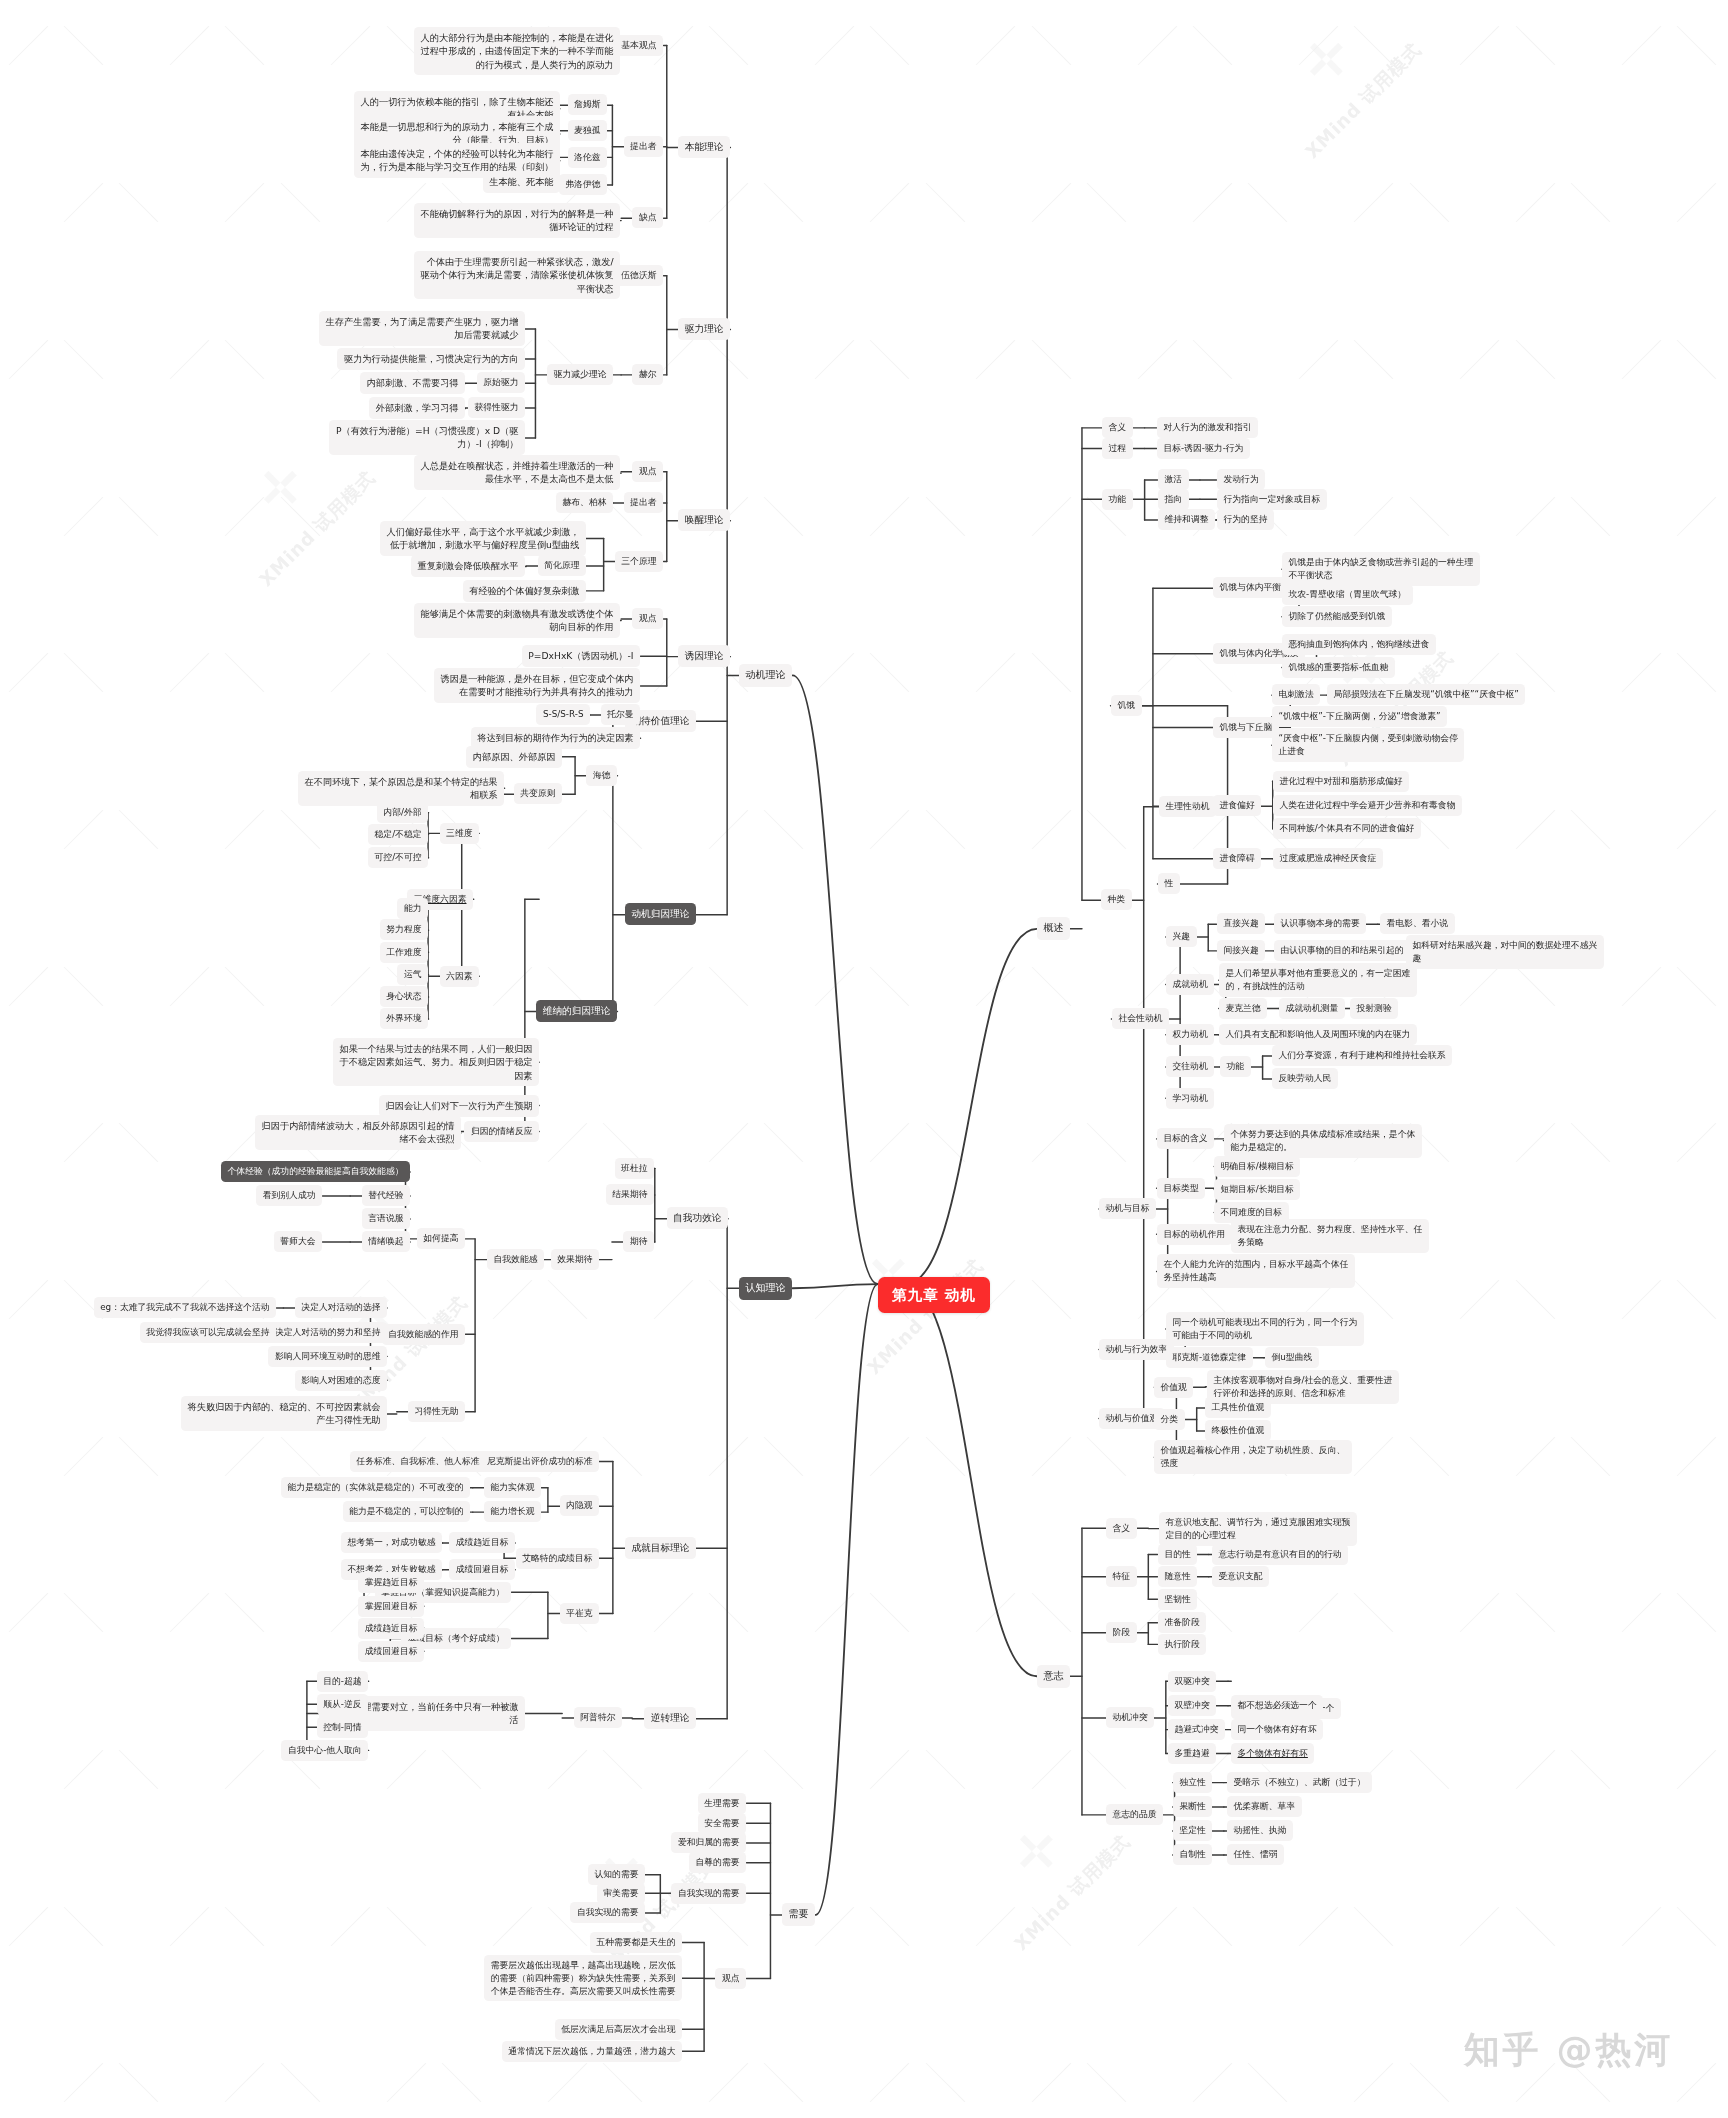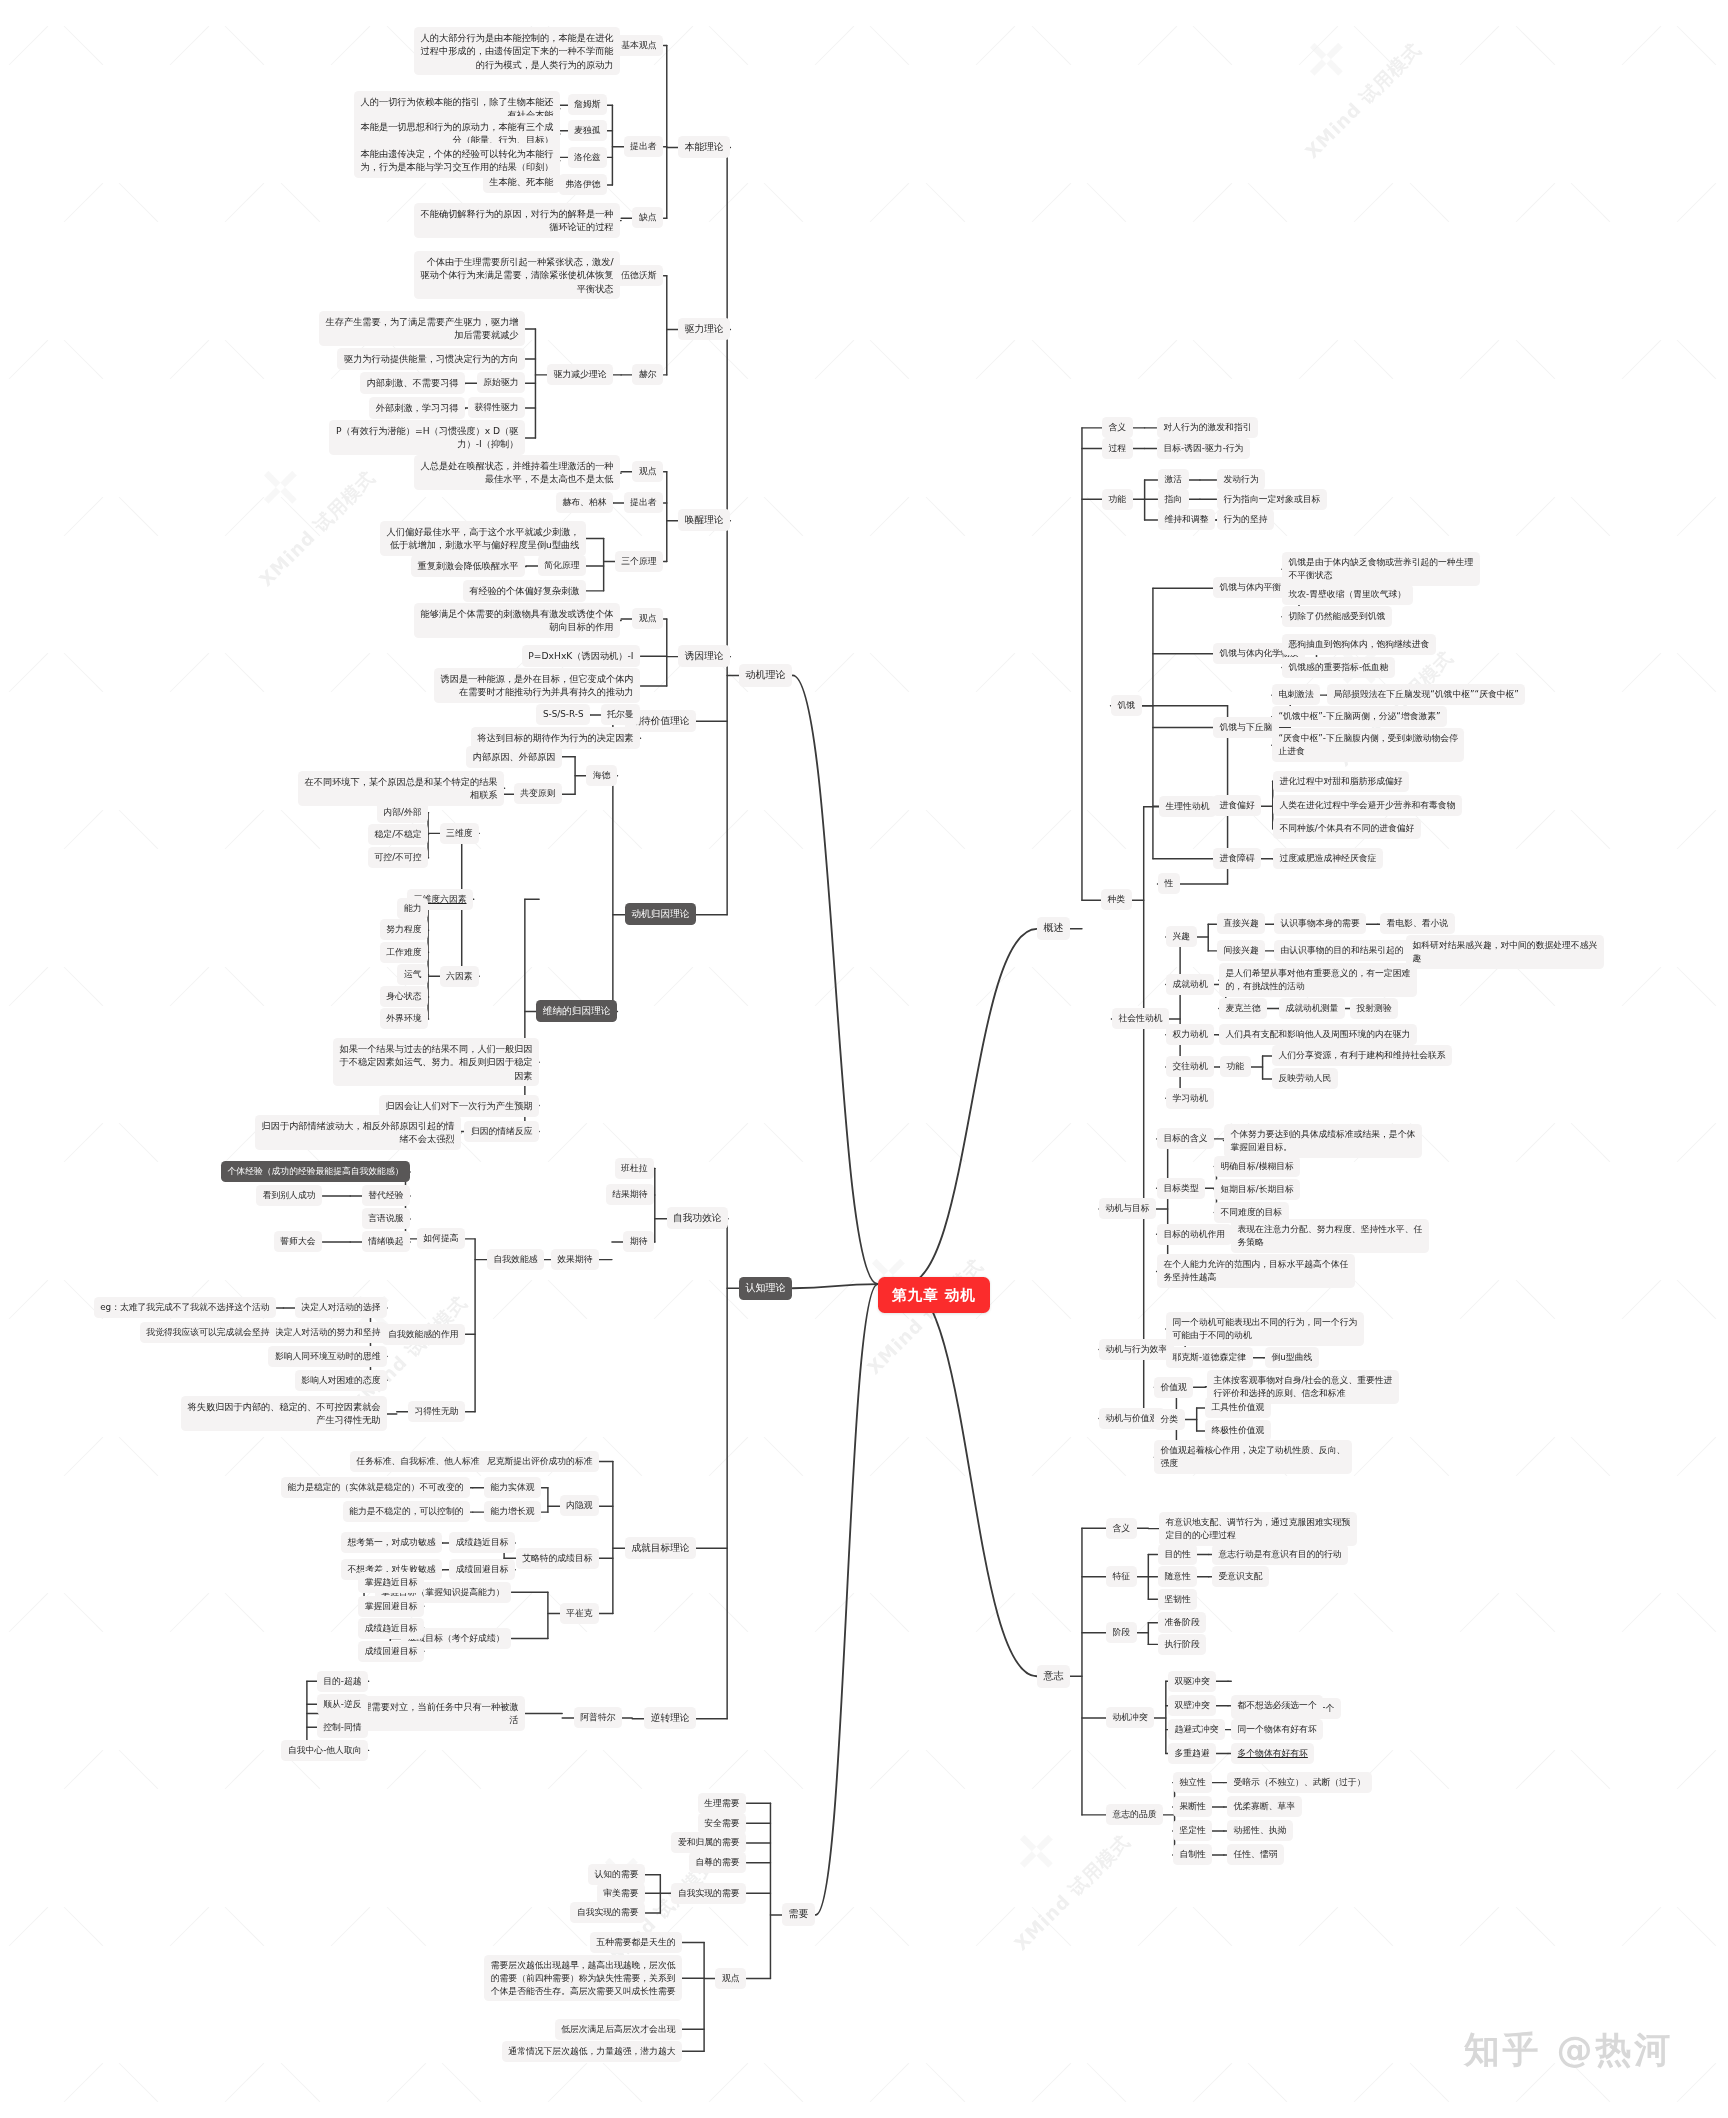--- a/index.html
+++ b/index.html
@@ -982,21 +982,21 @@
     <div class="node tiny" style="top: 1024px; left: 1166px;">权力动机</div>
     <div class="node tiny" style="top: 1024px; left: 1219px;">人们具有支配和影响他人及周围环境的内在驱力</div>
     <div class="node tiny" style="top: 1056px; left: 1166px;">交往动机</div>
     <div class="node tiny" style="top: 1056px; left: 1220px;">功能</div>
     <div class="node tiny" style="top: 1045px; left: 1272px;">人们分享资源，有利于建构和维持社会联系</div>
     <div class="node tiny" style="top: 1068px; left: 1272px;">反映劳动人民</div>
     <div class="node tiny" style="top: 1088px; left: 1166px;">学习动机</div>
     <div class="node tiny" style="top: 1198px; left: 1099px;">动机与目标</div>
     <div class="node tiny" style="top: 1128px; left: 1157px;">目标的含义</div>
     <div class="node tiny" style="top: 1124px; left: 1224px;">个体努力要达到的具体成绩标准或结果，是个体
-掌握回避目标。</div>
+能力是稳定的。</div>
     <div class="node tiny" style="top: 1178px; left: 1157px;">目标类型</div>
     <div class="node tiny" style="top: 1156px; left: 1214px;">明确目标/模糊目标</div>
     <div class="node tiny" style="top: 1179px; left: 1214px;">短期目标/长期目标</div>
     <div class="node tiny" style="top: 1202px; left: 1214px;">不同难度的目标</div>
     <div class="node tiny" style="top: 1224px; left: 1157px;">目标的动机作用</div>
     <div class="node tiny" style="top: 1219px; left: 1231px;">表现在注意力分配、努力程度、坚持性水平、任
 务策略</div>
     <div class="node tiny" style="top: 1254px; left: 1157px;">在个人能力允许的范围内，目标水平越高个体任
 务坚持性越高</div>
     <div class="node tiny" style="top: 1339px; left: 1099px;">动机与行为效率</div>

